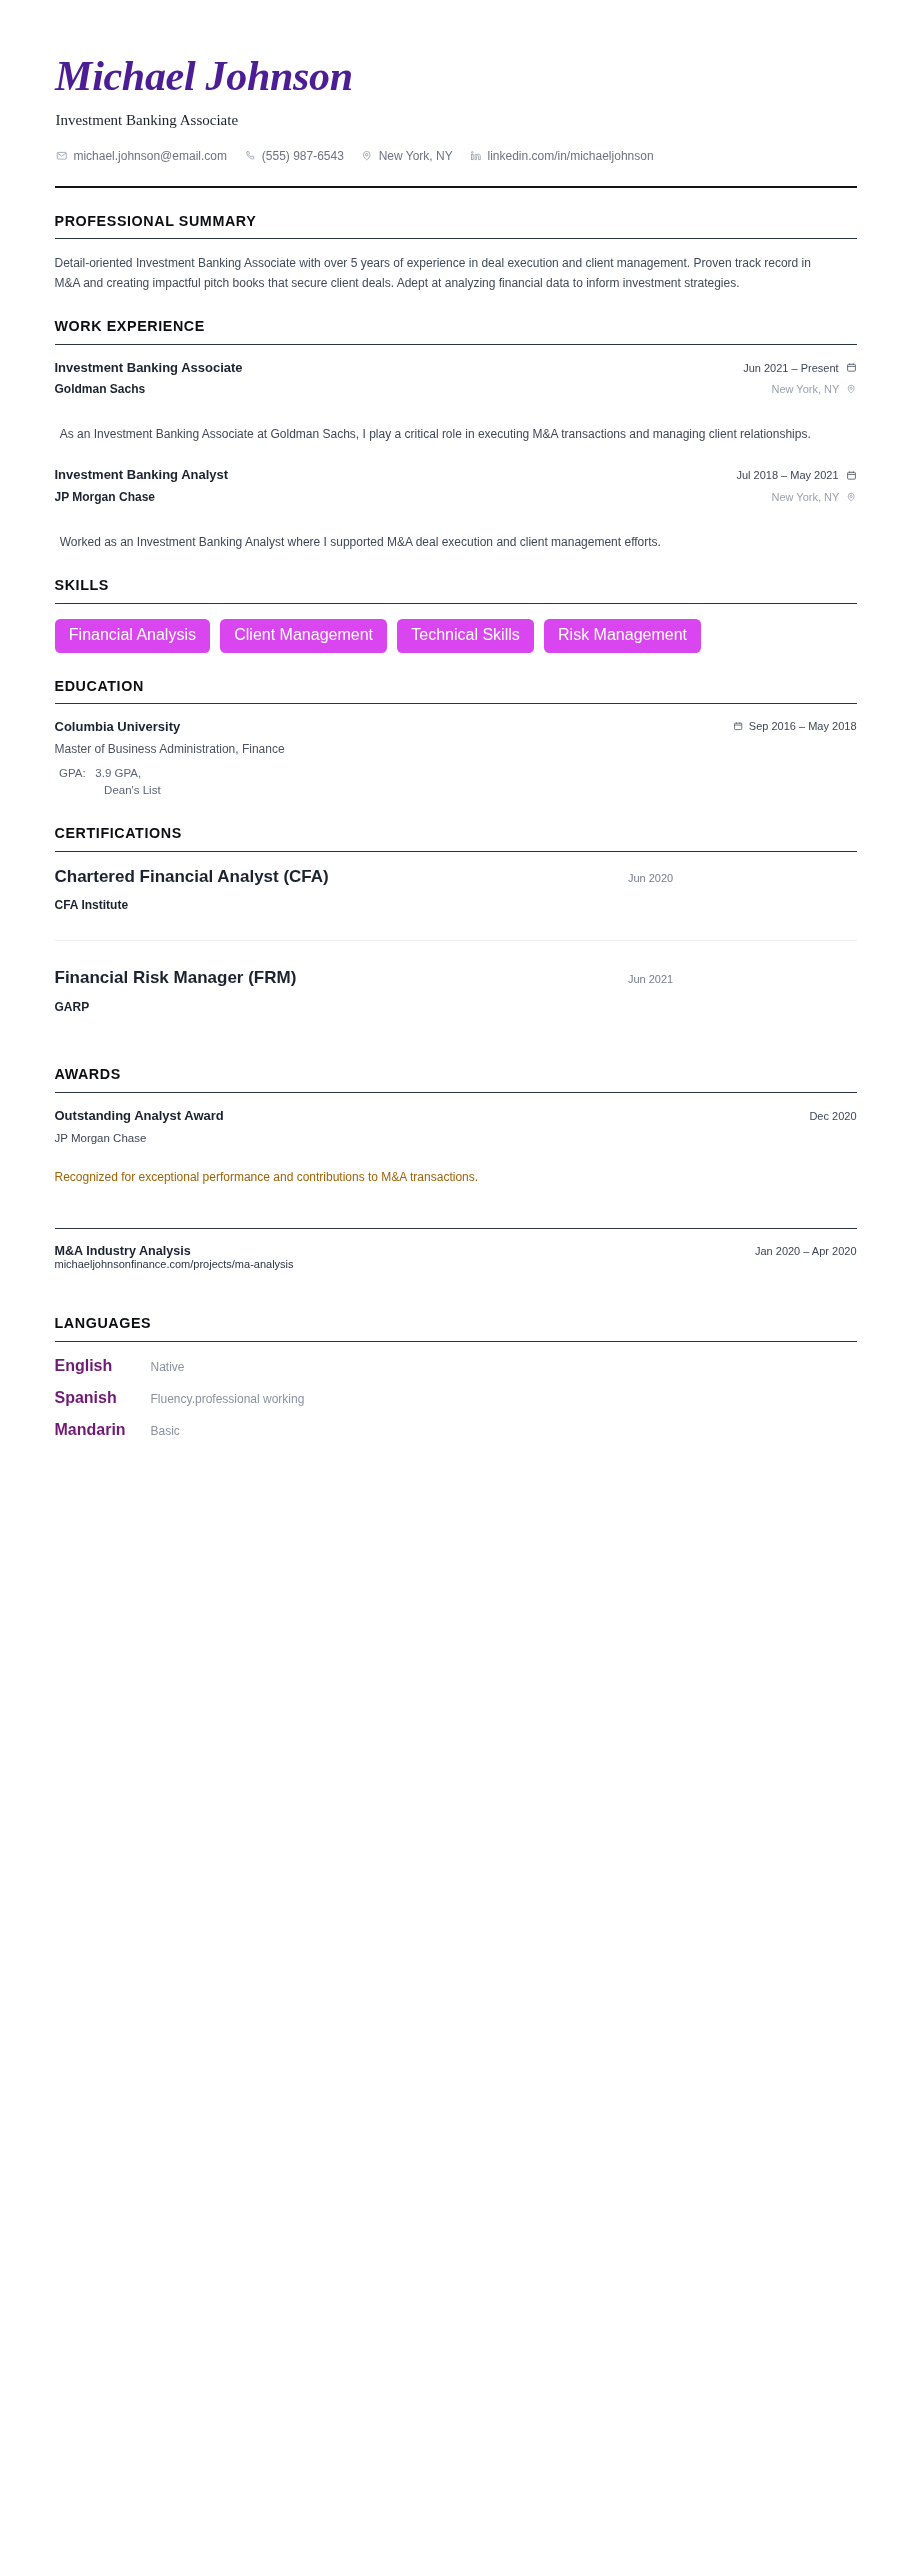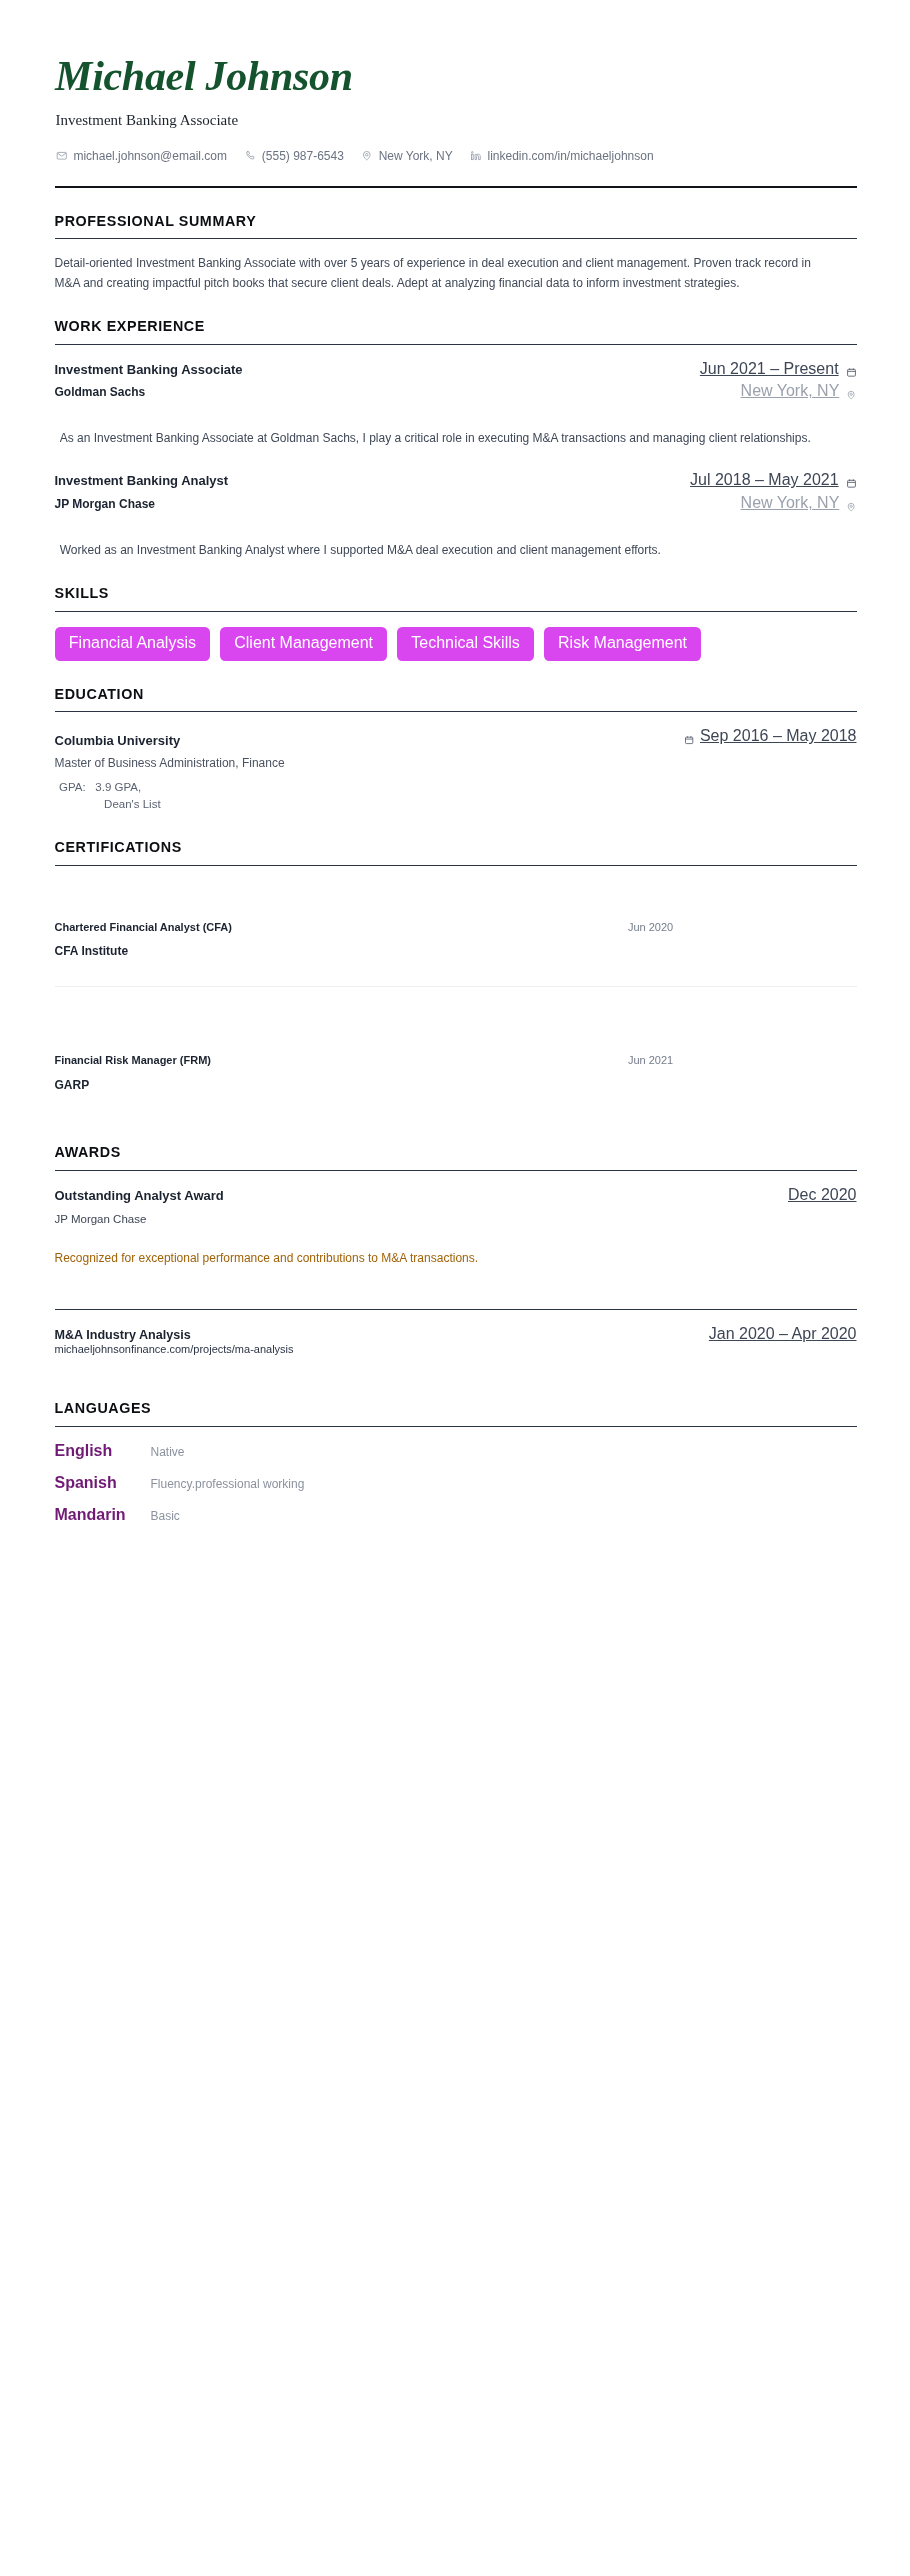--- a/index.html
+++ b/index.html
@@ -26,21 +26,21 @@
   }
 
   
   .name {
     font-family: "Liberation Serif", serif;
     font-style: italic;
     font-weight: 700;
     font-size: 42px;
     line-height: 1.0;
     letter-spacing: -0.3px;
-    color: #14532d;
+    color: #4c1d95;
     margin-left: 0.6px;
   }
   .headline {
     font-family: "Liberation Serif", serif;
     font-size: 15px;
     font-weight: 400;
     color: #1d232d;
     margin-top: 15px;
     margin-left: 1.1px;
   }
@@ -114,26 +114,25 @@
     font-weight: 700;
     color: #1b2330;
   }
   .entry-sub {
     font-size: 12px;
     font-weight: 700;
     color: #1b2330;
     margin-top: 7.5px;
   }
   .entry-meta {
-    font-size: 16px;
+    font-size: 11px;
     color: #3d4655;
     display: inline-flex;
-    align-items: flex-end;
+    align-items: center;
     white-space: nowrap;
-    text-decoration: underline;
   }
   .entry-meta.muted { color: #9aa1ad; }
   .entry-meta .ico { margin-left: 6.9px; display: inline-flex; }
   .entry-meta .ico.lead { margin-left: 0; margin-right: 5.7px; }
   .entry-desc {
     font-size: 12px;
     line-height: 1.6;
     color: #3f4857;
     margin-top: 29px;
     padding-left: 5.2px;
@@ -172,24 +171,23 @@
   }
   .edu-extra .ind { display: block; padding-left: 45px; }
 
   
   .cert-row {
     display: flex;
     align-items: baseline;
   }
   .cert-left { flex: 0 0 auto; width: 71.5%; }
   .cert-title {
-    font-size: 11px;
+    font-size: 17px;
     font-weight: 700;
     color: #1b2330;
-    margin-top: 40px;
   }
   .cert-issuer {
     font-size: 12px;
     font-weight: 700;
     color: #1b2330;
     margin-top: 11.5px;
   }
   .cert-date {
     font-size: 11px;
     color: #757d8b;

